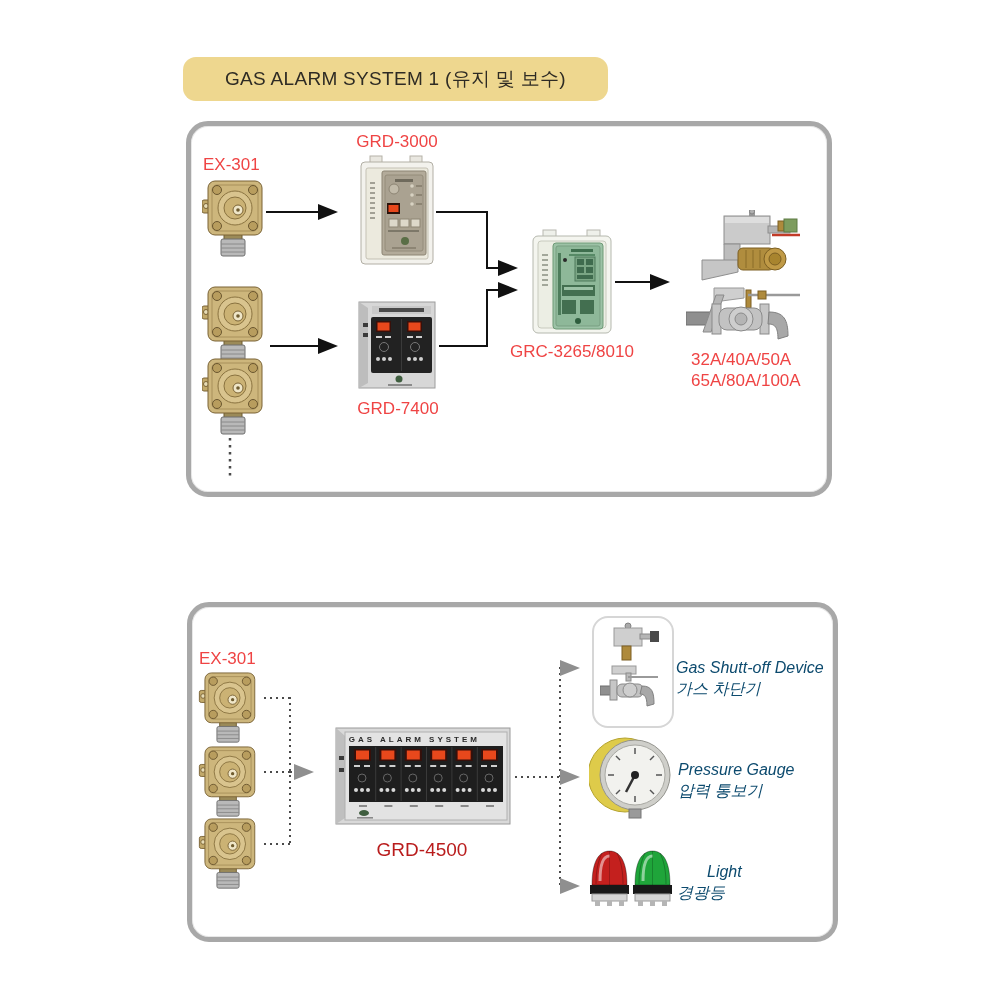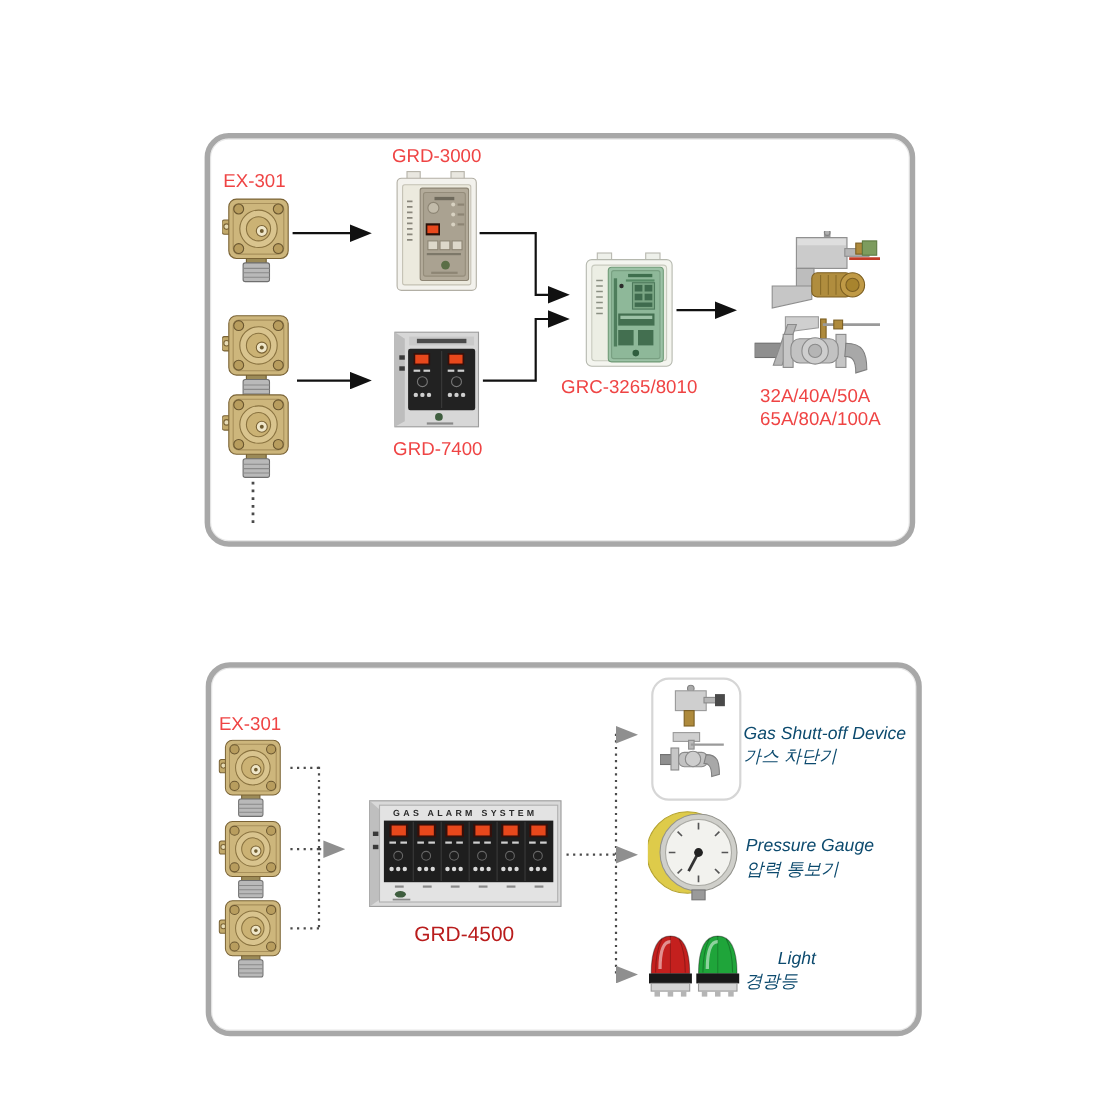--- a/index.html
+++ b/index.html
@@ -235,20 +235,21 @@
         <path d="M13 34 C13 16 17 9 22.5 9" stroke="rgba(255,255,255,.5)" fill="none" stroke-width="3"></path>
         <rect x="3" y="38" width="39" height="9" fill="#181818"></rect>
         <rect x="5" y="47" width="35" height="7" fill="#d5d5d5" stroke="#9a9a9a"></rect>
         <rect x="8" y="54" width="5" height="5" fill="#b5b5b5"></rect>
         <rect x="20" y="54" width="5" height="5" fill="#b5b5b5"></rect>
         <rect x="32" y="54" width="5" height="5" fill="#b5b5b5"></rect>
       </symbol>
     </defs>
   </svg>
 
+  <div class="hdr" style="left:183px;top:57px;width:425px;">GAS ALARM SYSTEM 1 (유지 및 보수)</div>
 
   <div class="sysbox" style="left:186px;top:121px;width:636px;height:366px;"></div>
 
   <div class="lbl" style="left:203px;top:155px;">EX-301</div>
 
   <svg class="dev" style="left:202px;top:180px;" width="62" height="78">
       <use href="#sym-sensor"></use>
     </svg>
   <svg class="dev" style="left:202px;top:286px;" width="62" height="78">
       <use href="#sym-sensor"></use>
@@ -373,21 +374,21 @@
       <rect x="26" y="79" width="8" height="2"></rect>
         <rect x="51.4" y="79" width="8" height="2"></rect>
       <rect x="76.8" y="79" width="8" height="2"></rect>
         <rect x="102.2" y="79" width="8" height="2"></rect>
       <rect x="127.6" y="79" width="8" height="2"></rect>
         <rect x="153" y="79" width="8" height="2"></rect>
     </g>
     <ellipse cx="31" cy="87" rx="5" ry="3" fill="#3f5e3f"></ellipse>
     <rect x="24" y="91" width="16" height="1.6" fill="#8a8a8a"></rect>
   </svg>
-  <div class="panel-title" style="left:349px;top:735px;width:148px;">GAS ALARM SYSTEM</div>
+  <div class="panel-title" style="left:332px;top:735px;width:148px;text-align:right;">GAS ALARM SYSTEM</div>
   <div class="model-lbl" style="left:362px;top:839px;width:120px;">GRD-4500</div>
 
   <div class="card" style="left:592px;top:616px;width:78px;height:108px;"></div>
   <svg class="dev" style="left:600px;top:622px;" width="62" height="96">
       <use href="#sym-shutoff-small"></use>
     </svg>
   <div class="out-lbl" style="left:676px;top:658px;">Gas Shutt-off Device</div>
   <div class="out-lbl" style="left:676px;top:679px;">가스 차단기</div>
 
   <svg class="dev" style="left:589px;top:735px;" width="86" height="86">

